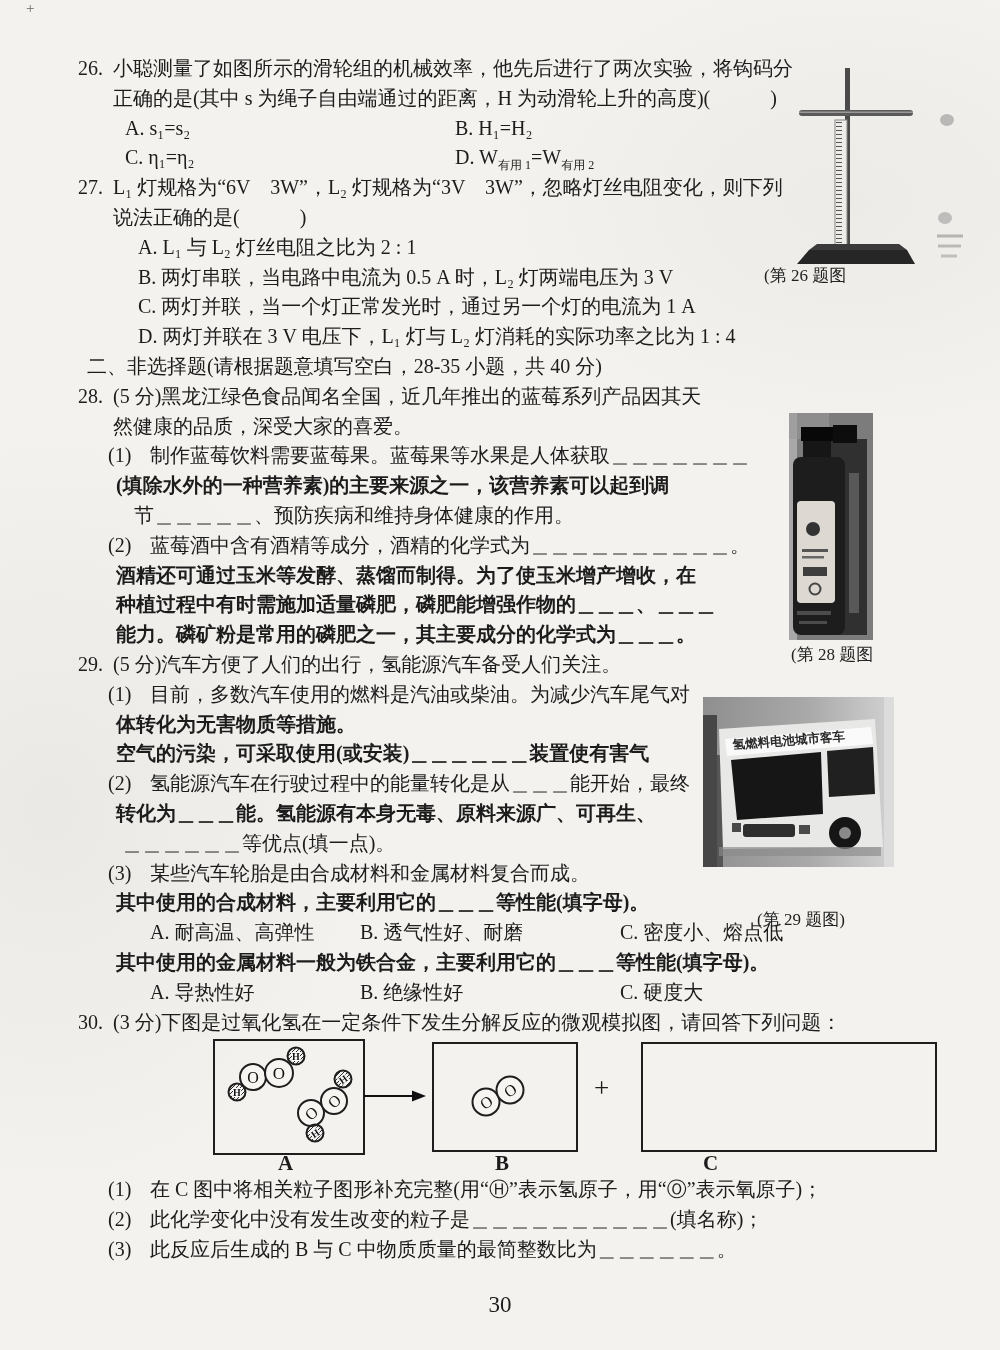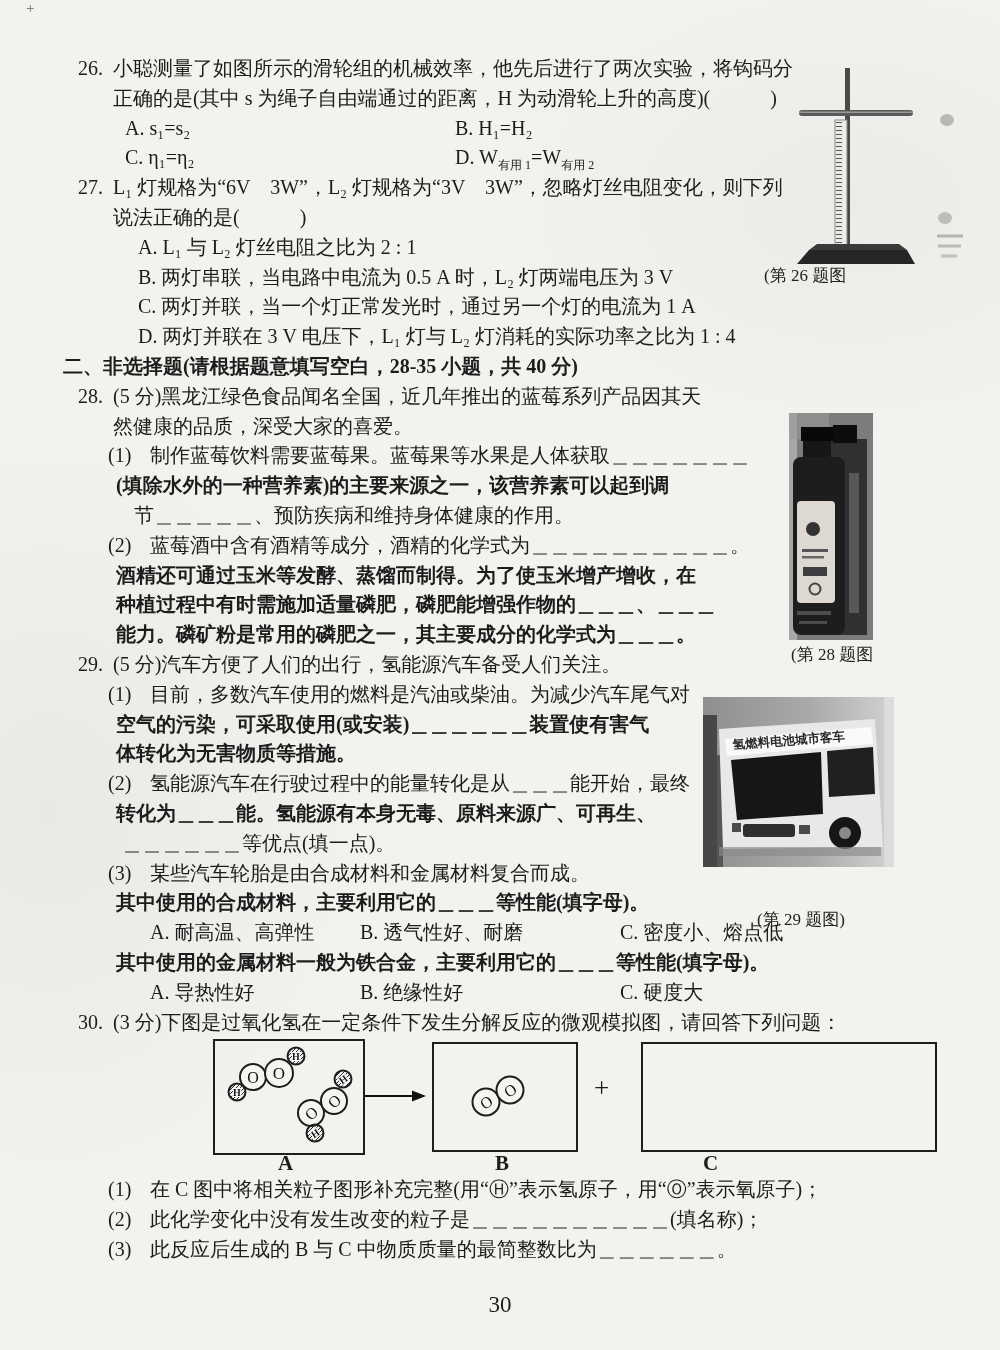--- a/index.html
+++ b/index.html
@@ -13,21 +13,21 @@
     color:#1c1c1c;font-size:20px;
   }
   .content{position:absolute;top:54px;left:0;width:1000px;}
   .ln{line-height:29.8px;height:29.8px;white-space:nowrap;}
   .qnum{display:inline-block;width:35px;}
   .qfirst{padding-left:78px;}
   .stem{padding-left:113px;}
   .opt26{padding-left:125px;}
   .opt26 .col1{display:inline-block;width:330px;}
   .opt27{padding-left:138px;}
-  .sec{padding-left:63px;font-weight:bold;}
+  .sec{padding-left:87px;font-weight:normal;}
   .sub{padding-left:108px;}
   .snum{display:inline-block;width:42px;}
   .cont{padding-left:116px;font-weight:bold;}
   .cont2{padding-left:134px;}
   .cont3{padding-left:122px;}
   .optr29{padding-left:150px;}
   .optr29 .c1{display:inline-block;width:210px;}
   .optr29 .c2{display:inline-block;width:260px;}
   .sublab{font-size:12px;vertical-align:-5px;letter-spacing:0;}
   
@@ -79,22 +79,22 @@
     <div class="ln sub"><span class="snum">(1)</span><span>制作蓝莓饮料需要蓝莓果。蓝莓果等水果是人体获取＿＿＿＿＿＿＿</span></div>
     <div class="ln cont">(填除水外的一种营养素)的主要来源之一，该营养素可以起到调</div>
     <div class="ln cont2">节＿＿＿＿＿、预防疾病和维持身体健康的作用。</div>
     <div class="ln sub"><span class="snum">(2)</span><span>蓝莓酒中含有酒精等成分，酒精的化学式为＿＿＿＿＿＿＿＿＿＿。</span></div>
     <div class="ln cont">酒精还可通过玉米等发酵、蒸馏而制得。为了使玉米增产增收，在</div>
     <div class="ln cont">种植过程中有时需施加适量磷肥，磷肥能增强作物的＿＿＿、＿＿＿</div>
     <div class="ln cont">能力。磷矿粉是常用的磷肥之一，其主要成分的化学式为＿＿＿。</div>
 
     <div class="ln qfirst"><span class="qnum">29.</span><span>(5 分)汽车方便了人们的出行，氢能源汽车备受人们关注。</span></div>
     <div class="ln sub"><span class="snum">(1)</span><span>目前，多数汽车使用的燃料是汽油或柴油。为减少汽车尾气对</span></div>
+    <div class="ln cont">体转化为无害物质等措施。</div>
     <div class="ln cont">空气的污染，可采取使用(或安装)＿＿＿＿＿＿装置使有害气</div>
-    <div class="ln cont">体转化为无害物质等措施。</div>
     <div class="ln sub"><span class="snum">(2)</span><span>氢能源汽车在行驶过程中的能量转化是从＿＿＿能开始，最终</span></div>
     <div class="ln cont">转化为＿＿＿能。氢能源有本身无毒、原料来源广、可再生、</div>
     <div class="ln cont3">＿＿＿＿＿＿等优点(填一点)。</div>
     <div class="ln sub"><span class="snum">(3)</span><span>某些汽车轮胎是由合成材料和金属材料复合而成。</span></div>
     <div class="ln cont">其中使用的合成材料，主要利用它的＿＿＿等性能(填字母)。</div>
     <div class="ln optr29"><span class="c1">A. 耐高温、高弹性</span><span class="c2">B. 透气性好、耐磨</span><span>C. 密度小、熔点低</span></div>
     <div class="ln cont">其中使用的金属材料一般为铁合金，主要利用它的＿＿＿等性能(填字母)。</div>
     <div class="ln optr29"><span class="c1">A. 导热性好</span><span class="c2">B. 绝缘性好</span><span>C. 硬度大</span></div>
 
     <div class="ln qfirst"><span class="qnum">30.</span><span>(3 分)下图是过氧化氢在一定条件下发生分解反应的微观模拟图，请回答下列问题：</span></div>

